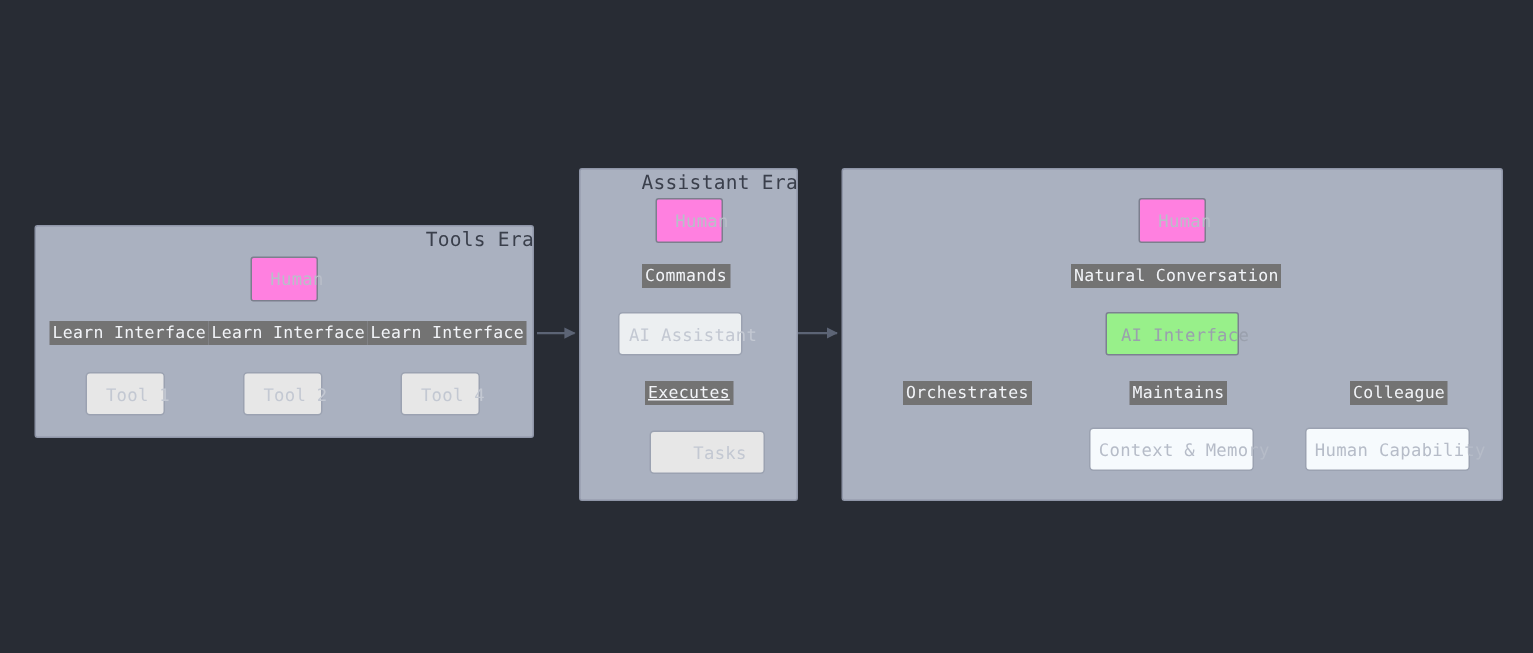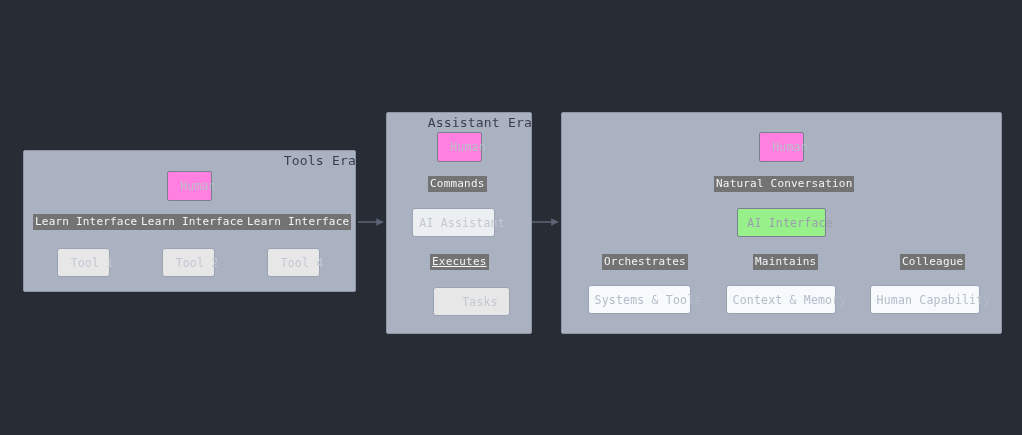--- a/index.html
+++ b/index.html
@@ -162,21 +162,20 @@
   <div class="edge-label" style="left:428px; top:176px;">Commands</div>
   <div class="edge-label" style="left:430px; top:254px;text-decoration:underline;">Executes</div>
 
   <div class="cluster" style="left:561px; top:112px; width:441px; height:222px;">
   </div>
 
   <div class="node human" style="left:759px; top:132px; width:45px; height:30px;">Human</div>
 
   <div class="node colleague" style="left:737px; top:208px; width:89px; height:29px;">AI Interface</div>
 
-  <div class="node white" style="left:588px; top:285px; width:103px; height:29px;">Systems &amp; Tools</div>
   <div class="node white" style="left:726px; top:285px; width:110px; height:29px;">Context &amp; Memory</div>
   <div class="node white" style="left:870px; top:285px; width:110px; height:29px;">Human Capability</div>
 
   <div class="edge-label" style="left:714px; top:176px;">Natural Conversation</div>
   <div class="edge-label" style="left:602px; top:254px;">Orchestrates</div>
   <div class="edge-label" style="left:753px; top:254px;">Maintains</div>
   <div class="edge-label" style="left:900px; top:254px;">Colleague</div>
 
 </div>
 

